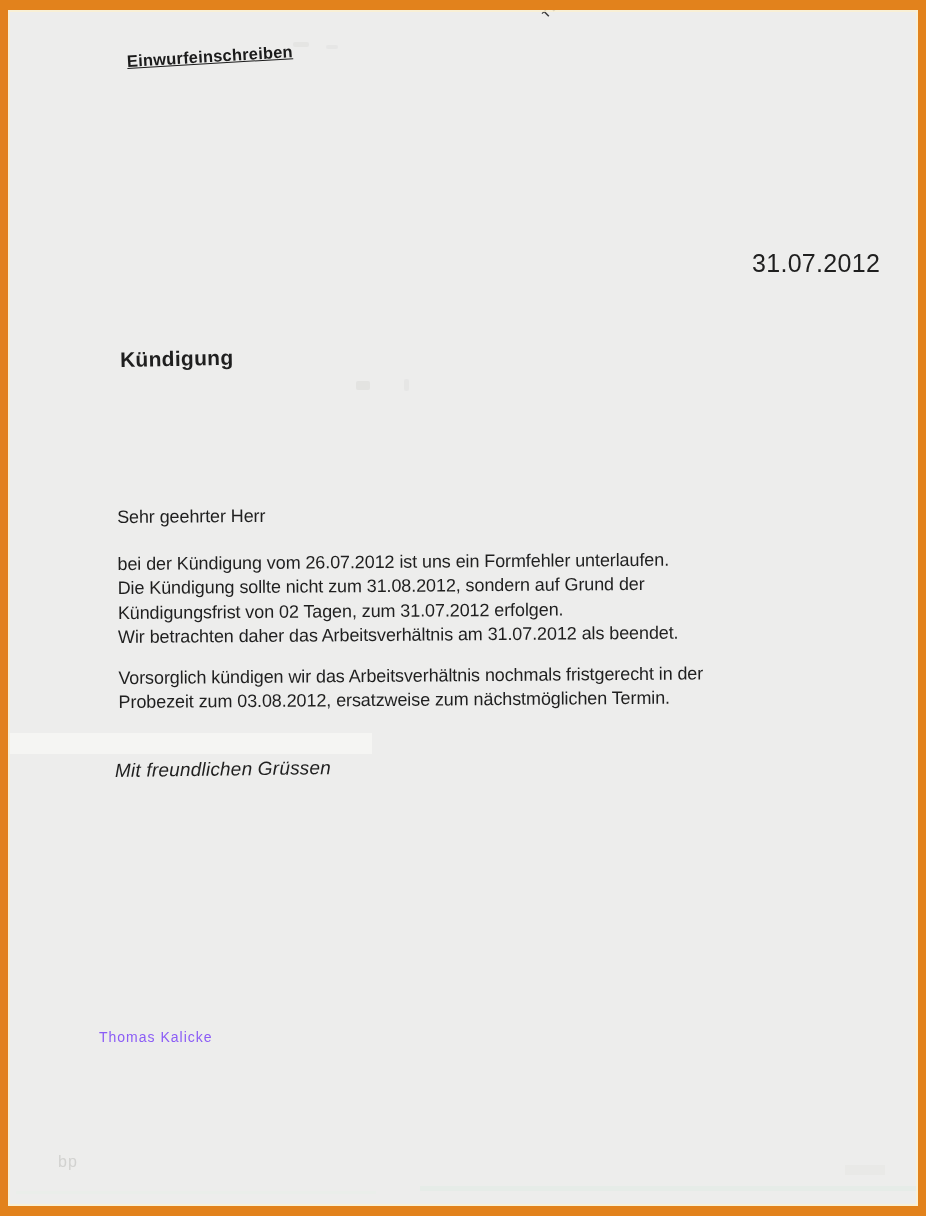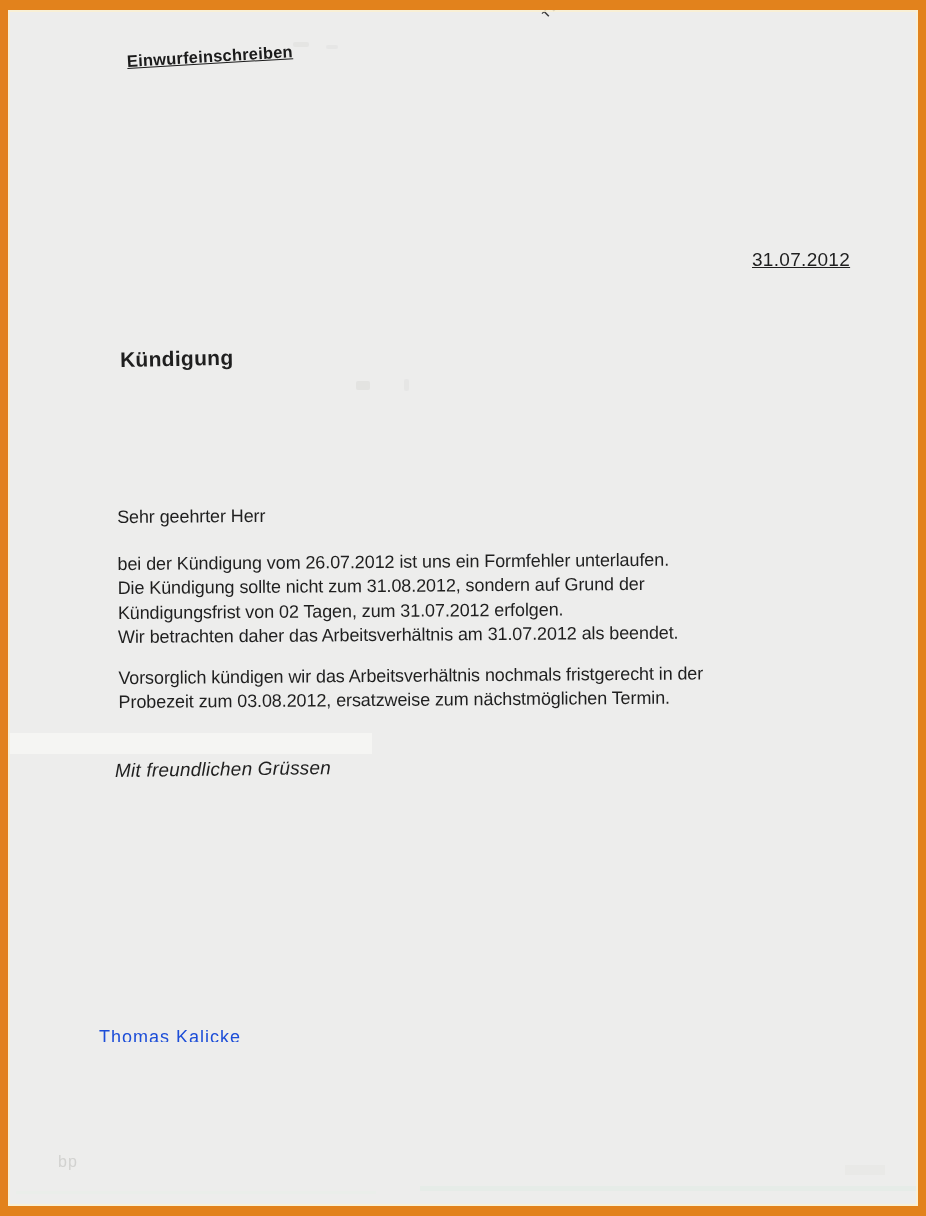--- a/index.html
+++ b/index.html
@@ -52,23 +52,22 @@
     font-size: 10.5px;
     font-weight: 600;
     letter-spacing: 3px;
     line-height: 15px;
     z-index: 1;
   }
 
   .date-line {
     left: 752px;
     top: 249px;
-    font-size: 19px;
+    font-size: 25px;
     letter-spacing: 0.3px;
-    text-decoration: underline;
   }
 
   .subject {
     left: 120px;
     top: 348px;
     font-size: 21px;
     font-weight: bold;
     letter-spacing: 0.3px;
     transform: rotate(-1.1deg);
     transform-origin: left center;
@@ -110,23 +109,23 @@
 
   
   .signature-clip {
     left: 99px;
     top: 1030px;
     width: 200px;
     height: 12px;
     overflow: hidden;
   }
   .signature-clip .name {
-    font-size: 18px;
+    font-size: 14px;
     letter-spacing: 1px;
-    color: #1d4ed8;
+    color: #8b5cf6;
     line-height: 19px;
     transform: translateY(-2px);
   }
 
   .footer-mark {
     left: 58px;
     top: 1153px;
     font-size: 16px;
     color: #d2d2d0;
     letter-spacing: 1px;

